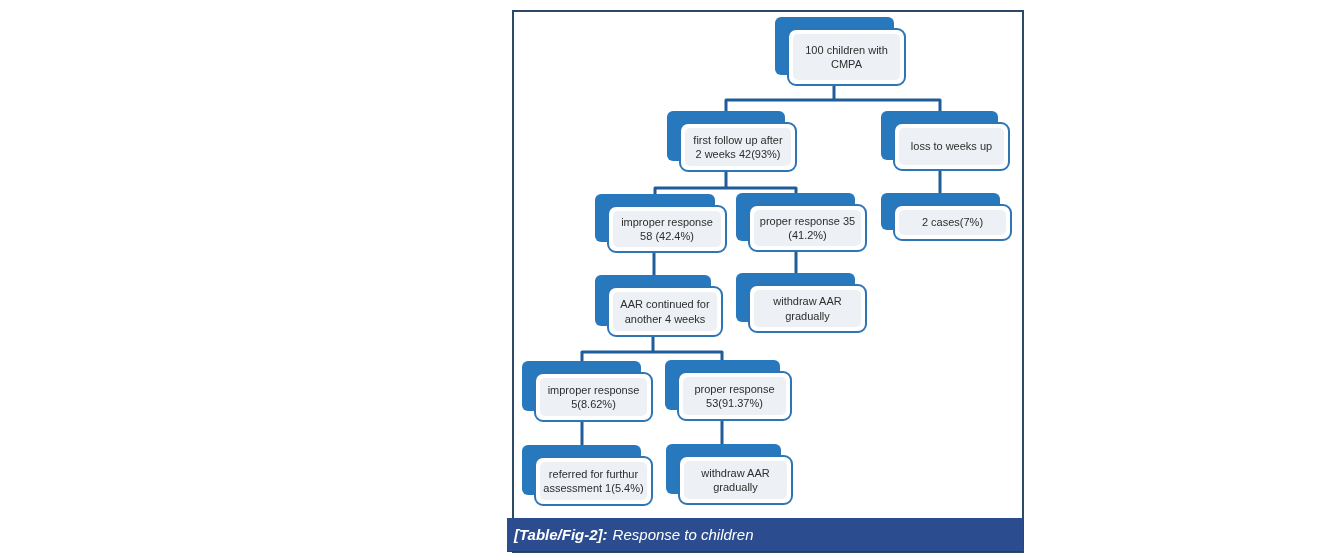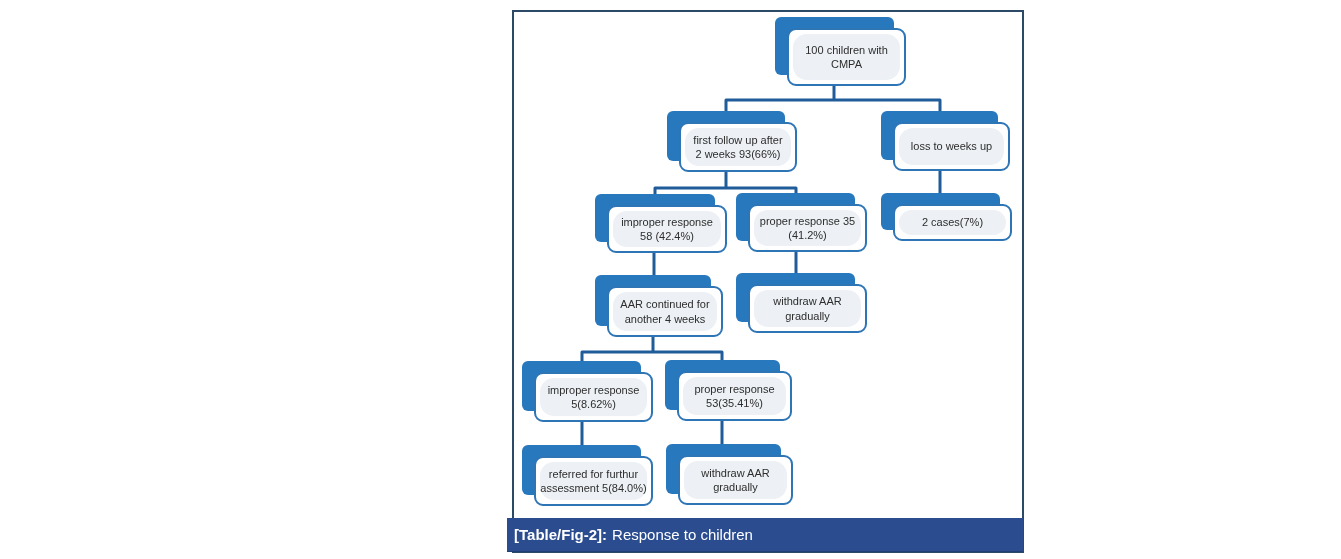--- a/index.html
+++ b/index.html
@@ -19,31 +19,31 @@
     position:absolute;left:-12px;top:-11px;width:100%;height:100%;
     background:var(--c-accent_blue,#2878be);border-radius:6px;
   }
   .node-box{
     position:absolute;left:0;top:0;width:100%;height:100%;
     box-sizing:border-box;background:#ffffff;
     border:2.5px solid var(--c-border_blue,#2e75b6);border-radius:9px;
     display:flex;padding:4px;
   }
   .node-inner{
-    flex:1;background:var(--c-panel,#edf1f5);border-radius:14px;
+    flex:1;background:var(--c-panel,#edf1f5);border-radius:5px;
     display:flex;align-items:center;justify-content:center;
     text-align:center;white-space:pre-line;
     font-size:11px;line-height:1.3;color:#2d2d2d;
   }
   .caption-bar{
     position:absolute;left:507px;top:518px;width:516px;height:34px;
     box-sizing:border-box;background:var(--c-caption_bg,#2b4c8f);
     border-bottom:1px solid #203f74;
     z-index:3;display:flex;align-items:center;padding-left:7px;
-    color:var(--c-caption_text,#ffffff);font-size:15px;
+    color:var(--c-caption_text,#ffffff);font-size:15px;font-style:italic;
   }
   .caption-tag{font-weight:bold;margin-right:5px}
 </style>
 </head>
 <body>
 
 <div class="figure-frame"></div>
 
 <svg class="connectors" width="1341" height="559">
   <path class="edge" d="M834,76 L834,100"></path>
@@ -64,21 +64,21 @@
   <div class="node-box">
     <div class="node-inner">100 children with
 CMPA</div>
   </div>
 </div>
 
 <div class="flow-node" style="left:679px;top:122px;width:118px;height:50px">
   <div class="node-shadow"></div>
   <div class="node-box">
     <div class="node-inner">first follow up after
-2 weeks 93(66%)</div>
+2 weeks 42(93%)</div>
   </div>
 </div>
 
 <div class="flow-node" style="left:893px;top:122px;width:117px;height:49px">
   <div class="node-shadow"></div>
   <div class="node-box">
     <div class="node-inner">loss to weeks up</div>
   </div>
 </div>
 
@@ -126,29 +126,29 @@
   <div class="node-box">
     <div class="node-inner">improper response
 5(8.62%)</div>
   </div>
 </div>
 
 <div class="flow-node" style="left:677px;top:371px;width:115px;height:50px">
   <div class="node-shadow"></div>
   <div class="node-box">
     <div class="node-inner">proper response
-53(35.41%)</div>
+53(91.37%)</div>
   </div>
 </div>
 
 <div class="flow-node" style="left:534px;top:456px;width:119px;height:50px">
   <div class="node-shadow"></div>
   <div class="node-box">
     <div class="node-inner">referred  for furthur
-assessment 5(84.0%)</div>
+assessment 1(5.4%)</div>
   </div>
 </div>
 
 <div class="flow-node" style="left:678px;top:455px;width:115px;height:50px">
   <div class="node-shadow"></div>
   <div class="node-box">
     <div class="node-inner">withdraw AAR
 gradually</div>
   </div>
 </div>

